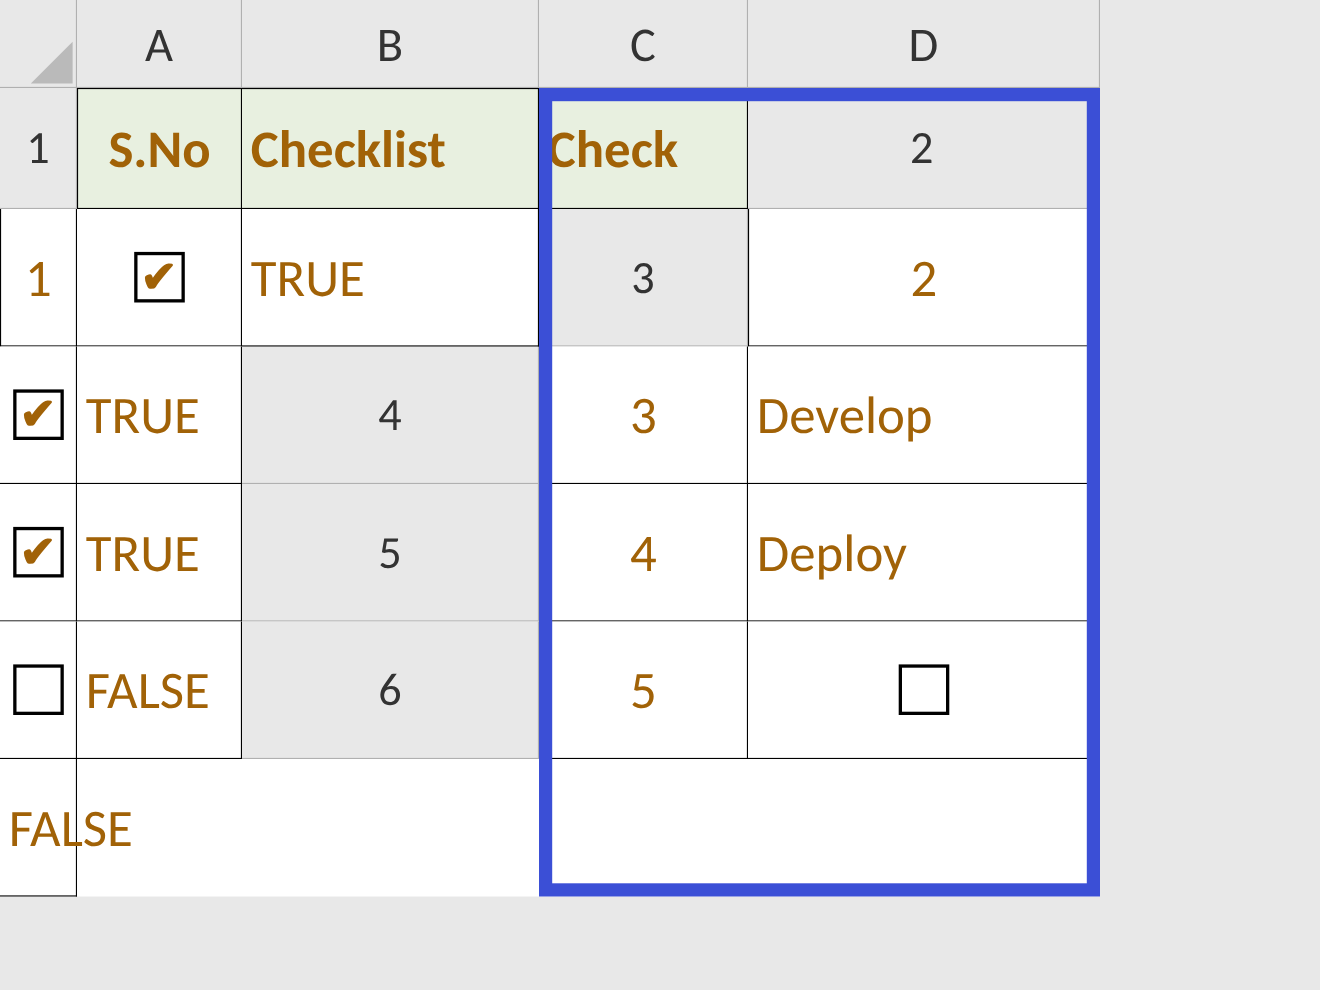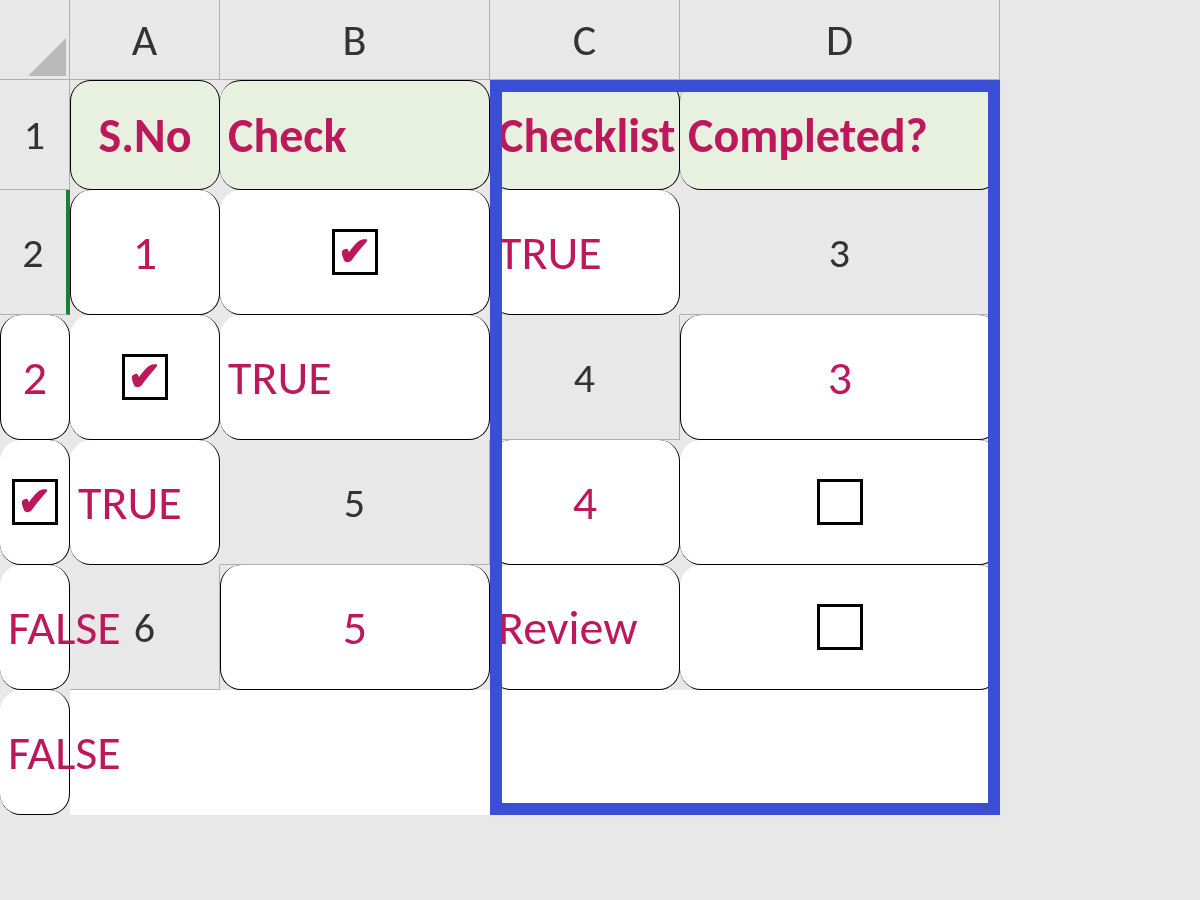--- a/index.html
+++ b/index.html
@@ -61,24 +61,23 @@
     .row-header.selected-row {
       border-right: 4px solid #1a7d3c;
     }
     .cell {
       background: #fff;
       border-right: 1px solid #000;
       border-bottom: 1px solid #000;
       display: flex;
       align-items: center;
       font-size: 48px;
-      color: #be185d;
+      color: #a16207;
       padding: 0 8px;
       position: relative;
-      border-radius: 21px;
     }
     .cell.header-cell {
       background: #e8f0e0;
       font-weight: bold;
       border-top: 1px solid #000;
     }
     .cell.header-cell.first {
       border-left: 1px solid #000;
     }
     .cell.first {
@@ -127,23 +126,22 @@
     <div class="corner-triangle"></div>
   </div>
 
   <div class="col-header">A</div>
   <div class="col-header">B</div>
   <div class="col-header">C</div>
   <div class="col-header">D</div>
 
   <div class="row-header">1</div>
   <div class="cell header-cell first center">S.No</div>
+  <div class="cell header-cell left">Checklist</div>
   <div class="cell header-cell left">Check</div>
-  <div class="cell header-cell left">Checklist</div>
-  <div class="cell header-cell left">Completed?</div>
 
   <div class="row-header selected-row">2</div>
   <div class="cell first center">1</div>
   <div class="cell center">
     <div class="checkbox">
       <span class="checkmark">✔</span>
     </div>
   </div>
   <div class="cell left">TRUE</div>
 
@@ -151,37 +149,38 @@
   <div class="cell first center">2</div>
   <div class="cell center">
     <div class="checkbox">
       <span class="checkmark">✔</span>
     </div>
   </div>
   <div class="cell left">TRUE</div>
 
   <div class="row-header">4</div>
   <div class="cell first center">3</div>
+  <div class="cell left">Develop</div>
   <div class="cell center">
     <div class="checkbox">
       <span class="checkmark">✔</span>
     </div>
   </div>
   <div class="cell left">TRUE</div>
 
   <div class="row-header">5</div>
   <div class="cell first center">4</div>
+  <div class="cell left">Deploy</div>
   <div class="cell center">
     <div class="checkbox"></div>
   </div>
   <div class="cell left">FALSE</div>
 
   <div class="row-header">6</div>
   <div class="cell first center">5</div>
-  <div class="cell left">Review</div>
   <div class="cell center">
     <div class="checkbox"></div>
   </div>
   <div class="cell left">FALSE</div>
 
   <div class="empty-cell"></div>
   <div class="empty-cell"></div>
   <div class="empty-cell"></div>
   <div class="empty-cell"></div>
   <div class="empty-cell"></div>

